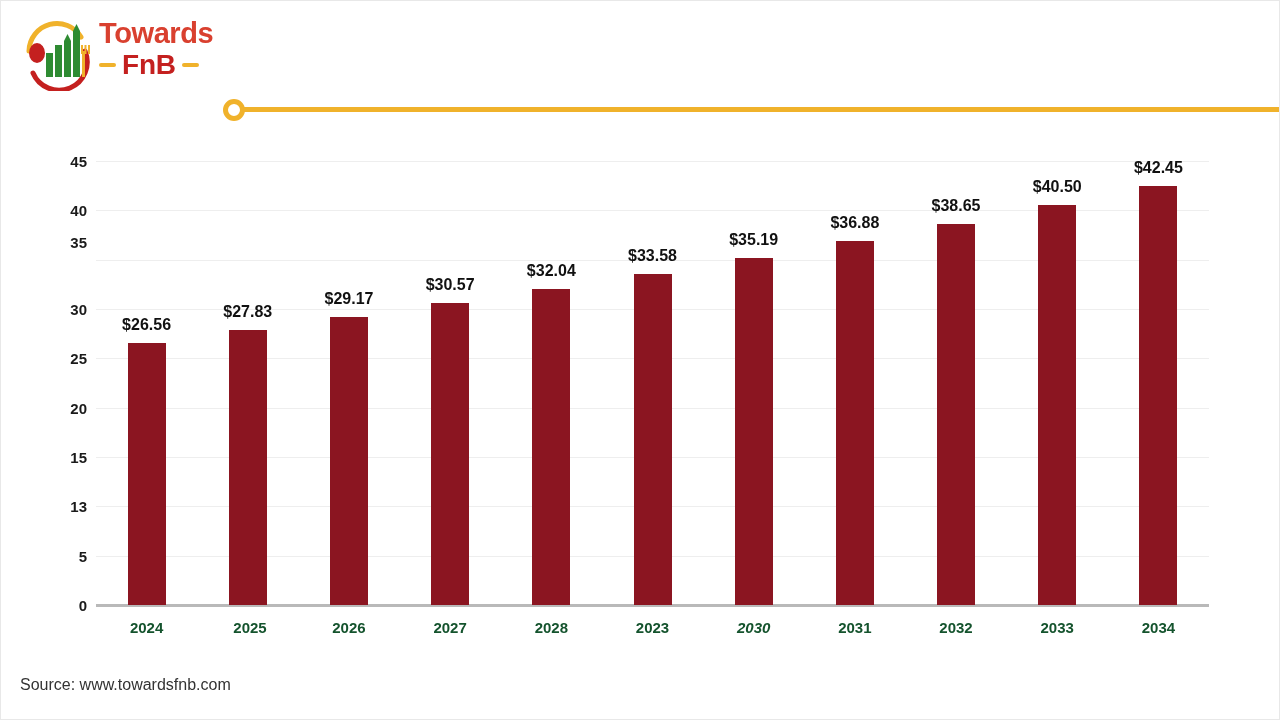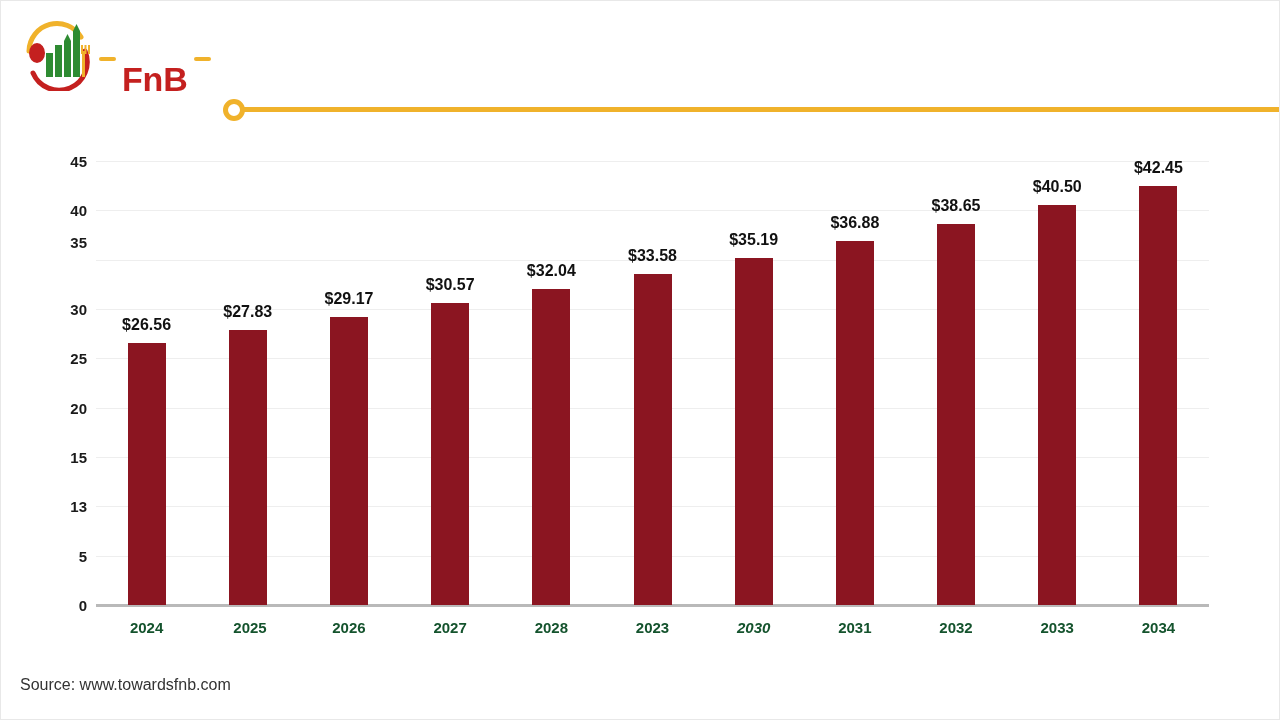--- a/index.html
+++ b/index.html
@@ -58,26 +58,25 @@
   }
   .logo-dash {
     display: block;
     width: 17px;
     height: 4px;
     background: #F0B22B;
     border-radius: 2px;
     flex: none;
   }
   .logo-word-bottom {
-    font-size: 34px;
+    font-size: 28px;
     font-weight: bold;
     color: #C4201F;
     line-height: 1;
     letter-spacing: -0.2px;
-    margin-top: 40px;
   }
 
   
   #title {
     position: absolute;
     left: 240px;
     top: 36px;
     width: 1000px;
     text-align: center;
     font-size: 26px;
@@ -198,20 +197,21 @@
         <rect x="36" y="28" width="7" height="32" fill="#2E8B32"></rect>
         <path d="M45 24 l3.5 -7 l3.5 7 v36 h-7 z" fill="#2E8B32"></path>
         <path d="M54 14 l3.5 -7 l3.5 7 v46 h-7 z" fill="#2E8B32"></path>
         <rect x="63" y="34" width="3" height="26" fill="#F0B22B"></rect>
         <rect x="62" y="28" width="2" height="9" fill="#F0B22B"></rect>
         <rect x="65.5" y="28" width="2" height="9" fill="#F0B22B"></rect>
         <rect x="69" y="28" width="2" height="9" fill="#F0B22B"></rect>
       </svg>
     </div>
     <div id="logo-text">
+      <div class="logo-word-top">Towards</div>
       <div class="logo-word-bottom-row">
         <span class="logo-dash"></span>
         <span class="logo-word-bottom">FnB</span>
         <span class="logo-dash"></span>
       </div>
     </div>
   </div>
 
 
   <div id="divider">

